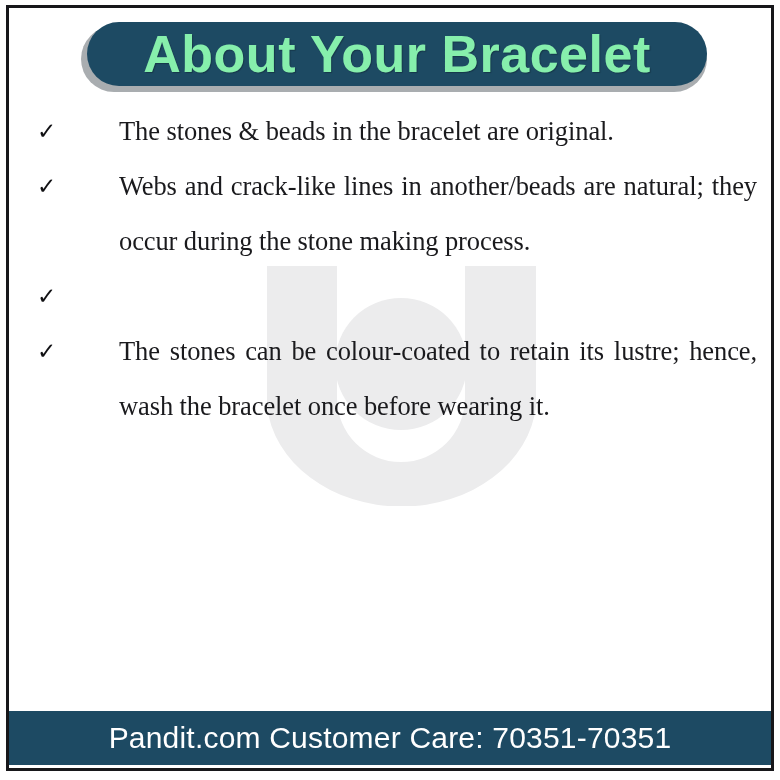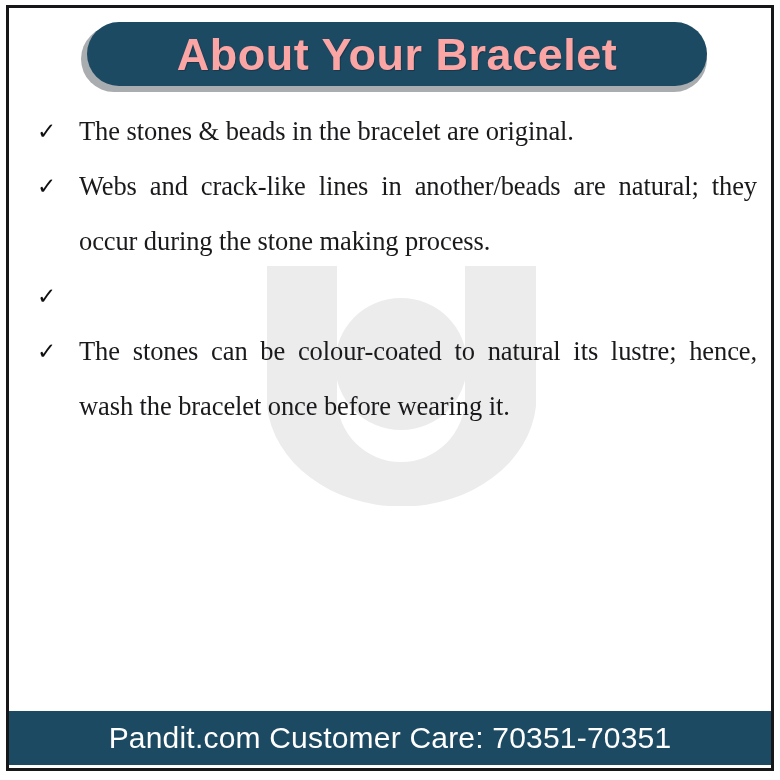--- a/index.html
+++ b/index.html
@@ -64,22 +64,22 @@
     height: 64px;
     background: #1d4a63;
     border-radius: 33px;
     display: flex;
     align-items: center;
     justify-content: center;
   }
   #header-title {
     font-family: "Liberation Sans", "DejaVu Sans", sans-serif;
     font-weight: bold;
-    font-size: 45px;
-    color: #fca5a5;
+    font-size: 52px;
+    color: #86efac;
     letter-spacing: 0.5px;
     line-height: 1;
     text-shadow: 1px 1px 1px rgba(0,0,0,0.25);
     white-space: nowrap;
   }
   
   #bullet-list {
     position: absolute;
     left: 0;
     top: 96px;
@@ -104,20 +104,21 @@
   }
   .bullet-text {
     flex: 1 1 auto;
     font-family: "Liberation Serif", "DejaVu Serif", serif;
     font-size: 26.5px;
     color: #1a1a1d;
     line-height: 55px;
     text-align: justify;
     text-justify: inter-word;
     letter-spacing: -0.1px;
+    margin-left: 40px;
   }
   .bullet-text.nojustify {
     text-align: left;
   }
   
   #footer-bar {
     position: absolute;
     left: 0;
     right: 0;
     bottom: 3px;
@@ -167,21 +168,21 @@
         <span class="bullet-check">✓</span>
         <span class="bullet-text">Webs and crack-like lines in another/beads are natural; they occur during the stone making process.</span>
       </div>
 
       <div class="bullet-row">
         <span class="bullet-check">✓</span>
       </div>
 
       <div class="bullet-row">
         <span class="bullet-check">✓</span>
-        <span class="bullet-text">The stones can be colour-coated to natural its lustre; hence, wash the bracelet once before wearing it.</span>
+        <span class="bullet-text">The stones can be colour-coated to retain its lustre; hence, wash the bracelet once before wearing it.</span>
       </div>
 
     </div>
 
     <div id="footer-bar">
       <span id="footer-text">Pandit.com Customer Care: 70351-70351</span>
     </div>
 
   </div>
 </div>

